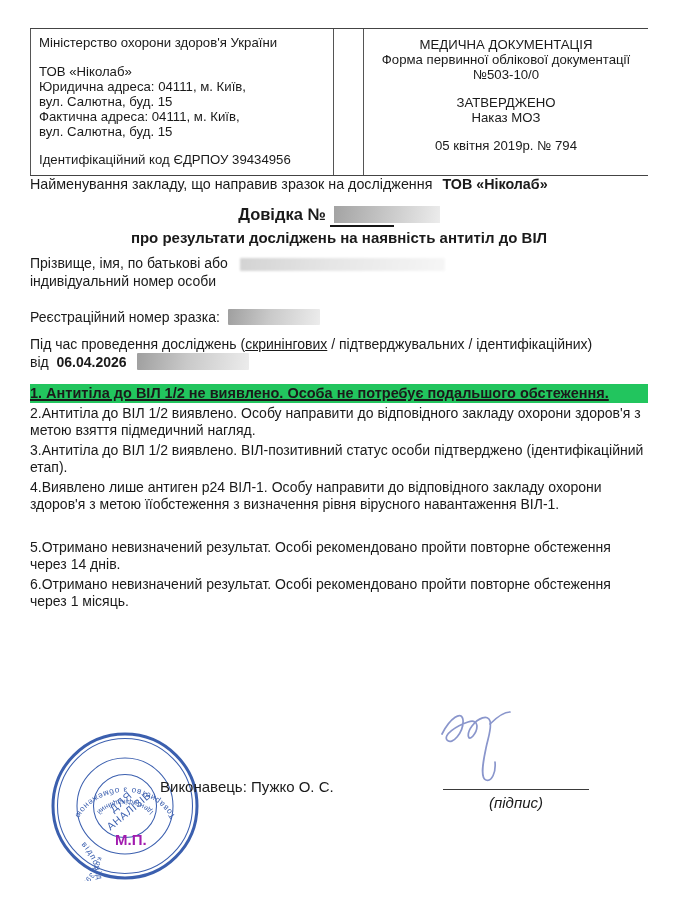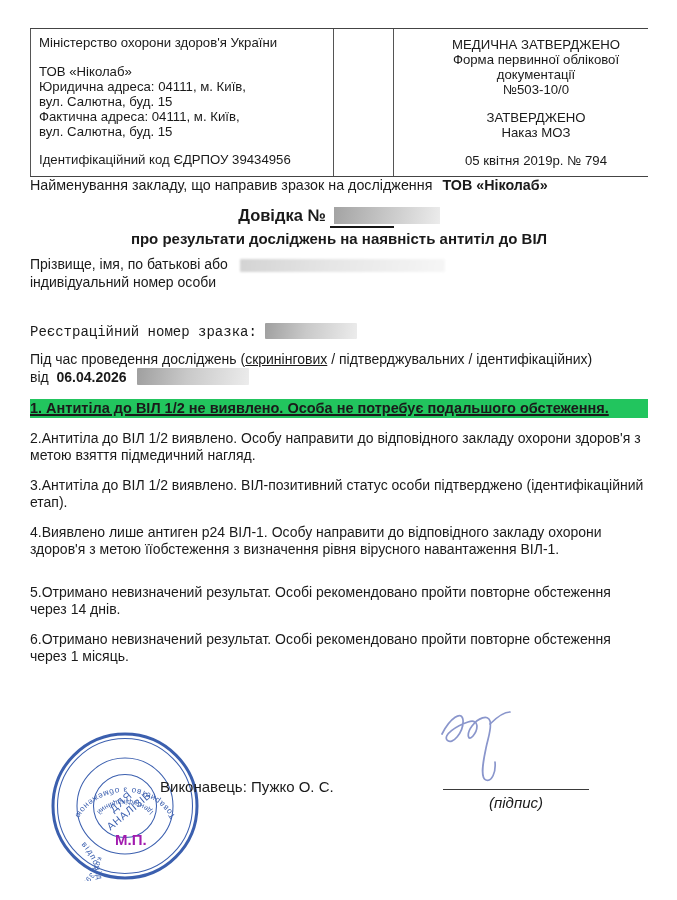--- a/index.html
+++ b/index.html
@@ -12,21 +12,20 @@
     overflow:hidden;
   }
   .content{position:absolute;left:30px;top:28px;width:618px;}
 
   
   .hdr-table{
     display:flex;
     border-top:1.5px solid #444;
     border-bottom:1.5px solid #444;
     width:618px;
-    gap:30px;
   }
   .hdr-left{
     width:286px;
     border-left:1.5px solid #555;
     border-right:1.5px solid #555;
     padding:6px 8px 8px 8px;
     font-size:13.2px;line-height:15px;
   }
   .hdr-gap{width:29px;border-right:1.5px solid #555;}
   .hdr-right{
@@ -39,21 +38,21 @@
   .sp-md{height:14px;}
 
   .referral{font-size:14.3px;}
   .referral b{margin-left:10px;}
 
   .cert-line{margin-top:13px;text-align:center;font-size:16.5px;font-weight:bold;}
   .subtitle{margin-top:5px;text-align:center;font-size:15px;font-weight:bold;}
 
   .para{font-size:14px;line-height:17.5px;}
   .patient{margin-top:9px;}
-  .sample{margin-top:32px;font-family:Liberation Mono, monospace;}
+  .sample{margin-top:19px;}
   .research{margin-top:9px;}
   .u{text-decoration:underline;}
 
   
   .redact{
     display:inline-block;
     background:linear-gradient(100deg,#9f9f9f 0%,#c9c9c9 45%,#ececec 100%);
     filter:blur(0.6px);
     border-radius:1px;
     vertical-align:-3px;
@@ -67,21 +66,21 @@
 
   .result-1{
     margin-top:12px;
     background:#22c55e;
     font-size:14.5px;
     font-weight:bold;
     text-decoration:underline;
     text-decoration-thickness:1.5px;
     padding:1px 2px 2px 0;
   }
-  .result-item{margin-top:12px;}
+  .result-item{margin-top:2px;}
   .result-5{margin-top:25px;}
 
   
   .stamp{position:absolute;left:50px;top:731px;width:150px;height:150px;opacity:0.92;}
   .mp{position:absolute;left:67px;top:831px;font-size:15px;font-weight:bold;color:#a21caf;padding-left:48px;}
   .executor{position:absolute;left:160px;top:778px;font-size:15px;}
   .signature{position:absolute;left:436px;top:700px;}
   .sig-line{position:absolute;left:443px;top:789px;width:146px;border-top:1.6px solid #3a3a3a;}
   .sig-caption{position:absolute;left:443px;top:794px;width:146px;text-align:center;font-size:15px;font-style:italic;}
 </style>
@@ -98,21 +97,21 @@
         <div>ТОВ «Ніколаб»</div>
         <div>Юридична адреса: 04111, м. Київ,</div>
         <div>вул. Салютна, буд. 15</div>
         <div>Фактична адреса: 04111, м. Київ,</div>
         <div>вул. Салютна, буд. 15</div>
         <div class="sp-sm"></div>
         <div>Ідентифікаційний код ЄДРПОУ 39434956</div>
       </div>
       <div class="hdr-gap"></div>
       <div class="hdr-right">
-        <div>МЕДИЧНА ЗАТВЕРДЖЕНО</div>
+        <div>МЕДИЧНА ДОКУМЕНТАЦІЯ</div>
         <div>Форма первинної облікової документації</div>
         <div>№503-10/0</div>
         <div class="sp-sm"></div>
         <div>ЗАТВЕРДЖЕНО</div>
         <div>Наказ МОЗ</div>
         <div class="sp-sm"></div>
         <div>05 квітня 2019р. № 794</div>
       </div>
     </div>
 

